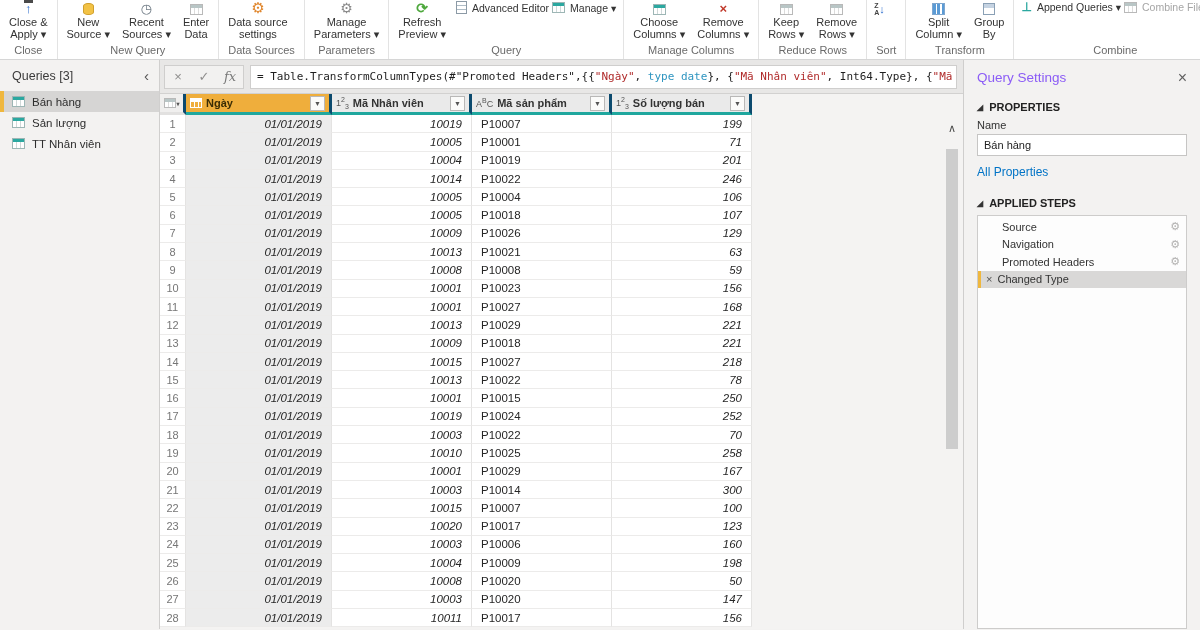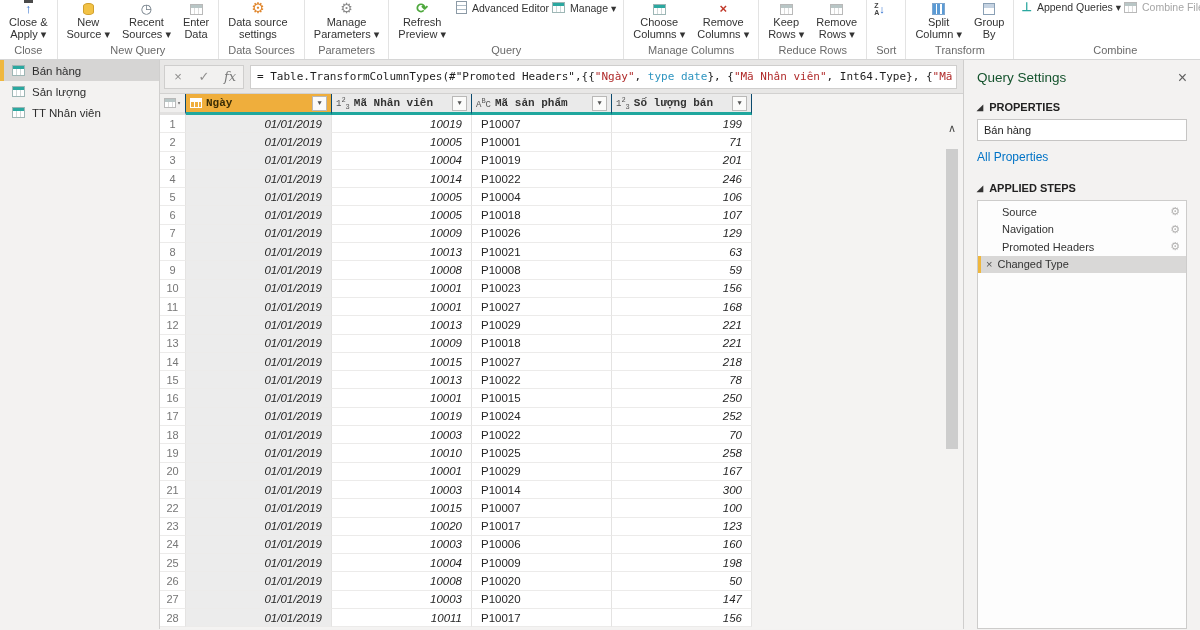--- a/index.html
+++ b/index.html
@@ -67,21 +67,21 @@
   .fbtn { width:26px; text-align:center; color:#8f8e8d; font-size:13px; cursor:default; }
   .fbtn.fx { font-style:italic; font-family:"DejaVu Serif", serif; color:#7a7a7a; }
   .finput { flex:1; height:24px; background:#fff; border:1px solid #cfcecd; display:flex; align-items:center; padding:0 6px; white-space:pre; overflow:hidden; font-family:"DejaVu Sans Mono", monospace; font-size:11px; color:#1e1e1e; }
   .finput .seg-str { color:#b02b2b; }
   .finput .seg-typ { color:#2e95c0; }
 
   
   .tregion { flex:1; position:relative; background:#f4f3f2; overflow:hidden; }
   .ttable { position:absolute; left:0; top:0; }
   .thead { display:flex; height:21px; }
-  .hcell { display:flex; align-items:center; background:#eaeaea; border-right:1px solid #0c4a6e; border-bottom:3px solid #1fa79e; font-size:11px; font-weight:bold; color:#333; padding:0 4px; gap:4px; cursor:default;font-family:Liberation Mono, monospace; }
+  .hcell { display:flex; align-items:center; background:#eaeaea; border-right:3px solid #0c4a6e; border-bottom:3px solid #1fa79e; font-size:11px; font-weight:bold; color:#333; padding:0 4px; gap:4px; cursor:default; }
   .hcell.corner { width:26px; justify-content:center; border-bottom:3px solid #e2e1e0; background:#f0efee; gap:1px; }
   .hcell.sel { background:#efae3c; color:#3a2d05; }
   .hcell .hlabel { flex:1; overflow:hidden; white-space:nowrap; }
   .typeicon { font-size:9px; color:#555; font-weight:normal; white-space:nowrap; }
   .typeicon sup { font-size:7px; } .typeicon sub { font-size:7px; }
   .cal-icon { width:12px; height:10px; border:1px solid #fff; background:
       linear-gradient(#fff 0 3px, rgba(0,0,0,0) 3px),
       repeating-linear-gradient(90deg,#efae3c 0 3px,#fff 3px 4px), #efae3c; flex:none; }
   .fltbtn { width:15px; height:15px; background:#fbfbfa; border:1px solid #b9b8b7; color:#555; font-size:7px; display:flex; align-items:center; justify-content:center; flex:none; cursor:default; }
   .trow { display:flex; height:18.3px; background:#fff; }
@@ -92,21 +92,21 @@
   .w-date { width:146px; } .w-emp { width:140px; } .w-prod { width:140px; } .w-qty { width:140px; }
 
   
   .vscroll { position:absolute; top:28px; right:4px; width:14px; bottom:0; }
   .vscroll .up { color:#4a4a4a; font-size:11px; text-align:center; display:block; cursor:default; }
   .vthumb { position:absolute; top:27px; left:1px; width:12px; height:300px; background:#cdcdcd; cursor:default; }
 
   
   .spanel { width:237px; background:#f3f2f1; border-left:1px solid #cfcecd; display:flex; flex-direction:column; padding:0 13px; }
   .spanel-head { display:flex; align-items:center; justify-content:space-between; padding:10px 0 12px; }
-  .spanel-title { font-size:13.5px; color:#14532d; }
+  .spanel-title { font-size:13.5px; color:#8b5cf6; }
   .sclose { color:#5f5f5f; font-size:16px; line-height:14px; cursor:default; }
   .section-head { display:flex; align-items:center; gap:6px; font-size:11px; font-weight:bold; color:#222; padding:4px 0 6px; cursor:default; }
   .tri { font-size:8px; color:#333; }
   .name-label { font-size:11px; color:#333; padding-bottom:3px; }
   .name-input { width:100%; height:22px; border:1px solid #c6c5c4; background:#fff; font-size:11px; color:#222; padding:0 6px; font-family:"Liberation Sans", sans-serif; }
   .allprops { color:#0073c6; font-size:12px; padding:9px 0 14px; cursor:default; }
   .steps-box { border:1px solid #cdcccb; background:#fdfdfd; flex:1; margin-bottom:0; display:flex; flex-direction:column; padding-top:2px; }
   .step { display:flex; align-items:center; height:17.5px; padding:0 6px 0 24px; font-size:11px; color:#333; position:relative; cursor:default; }
   .step .gear { margin-left:auto; color:#b3b2b1; font-size:11px; cursor:default; }
   .step.selected { background:#d9d8d7; padding-left:8px; }
@@ -293,20 +293,24 @@
         </div>
       </div>
     </div>
     <div class="rgroup-label">Combine</div>
   </div>
 </div>
 
 <div class="workspace">
 
   <div class="qpanel">
+    <div class="qpanel-head">
+      <span class="qpanel-title">Queries [3]</span>
+      <span class="qcollapse">‹</span>
+    </div>
     <div class="qitem selected">
       <span class="tbl-icon"></span>
       <span>Bán hàng</span>
     </div>
     <div class="qitem">
       <span class="tbl-icon"></span>
       <span>Sản lượng</span>
     </div>
     <div class="qitem">
       <span class="tbl-icon"></span>
@@ -563,20 +567,21 @@
 
   <div class="spanel">
     <div class="spanel-head">
       <span class="spanel-title">Query Settings</span>
       <span class="sclose">×</span>
     </div>
     <div class="section-head">
       <span class="tri">◢</span>
       <span>PROPERTIES</span>
     </div>
+    <div class="name-label">Name</div>
     <input class="name-input" type="text" value="Bán hàng" style="">
     <div class="allprops">All Properties</div>
     <div class="section-head">
       <span class="tri">◢</span>
       <span>APPLIED STEPS</span>
     </div>
     <div class="steps-box">
       <div class="step">
         <span>Source</span>
         <span class="gear">⚙</span>

